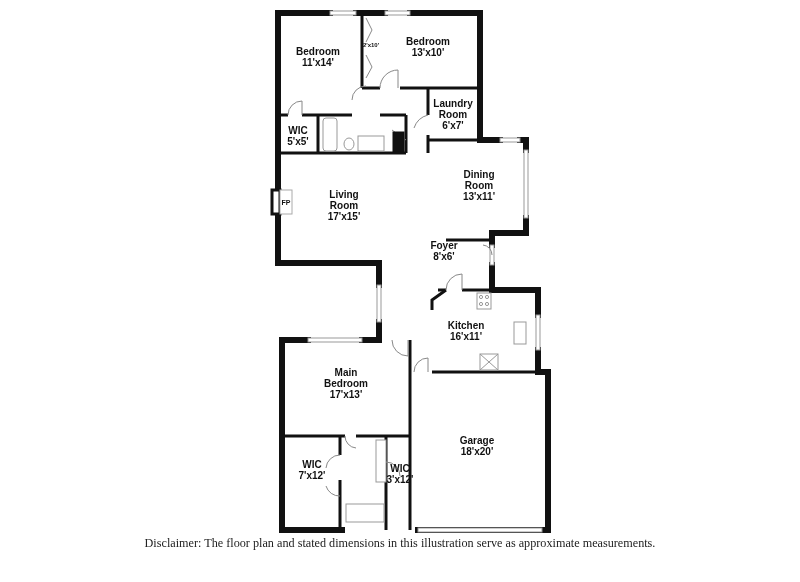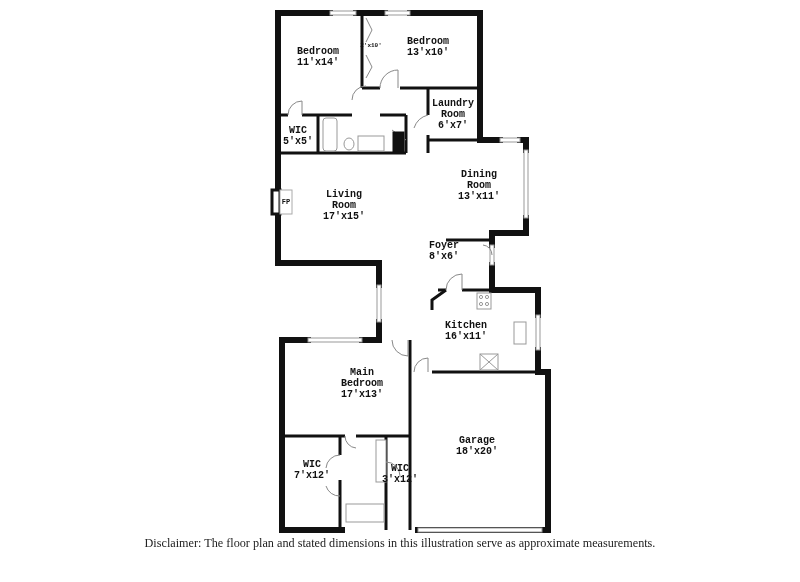--- a/index.html
+++ b/index.html
@@ -1,18 +1,18 @@
 <!DOCTYPE html>
 <html><head>
 <meta charset="utf-8">
 <style>
   html,body{margin:0;padding:0;background:#ffffff;}
   body{width:800px;height:582px;position:relative;overflow:hidden;font-family:"DejaVu Serif","Liberation Serif",serif;}
   #plan{position:absolute;left:0;top:0;width:800px;height:582px;}
-  .room-label{position:absolute;text-align:center;font-family:Liberation Mono, monospace;font-weight:bold;font-size:10px;line-height:11px;color:#111;transform:translate(-50%,-50%);white-space:nowrap;}
+  .room-label{position:absolute;text-align:center;font-family:Liberation Sans, sans-serif;font-weight:bold;font-size:10px;line-height:11px;color:#111;transform:translate(-50%,-50%);white-space:nowrap;}
   .room-label .dim{display:block;}
   .tiny{font-size:6px;line-height:7px;}
   .fp{font-size:7px;}
   #disclaimer{position:absolute;left:0;top:536px;width:800px;text-align:center;font-family:"Liberation Serif","DejaVu Serif",serif;font-size:12.2px;line-height:15px;color:#222;}
 </style>
 </head>
 <body>
 
 <svg id="plan" viewBox="0 0 800 582" xmlns="http://www.w3.org/2000/svg">
   <g fill="none" stroke="#111" stroke-width="6" stroke-linecap="square">
@@ -139,21 +139,21 @@
   <span class="dim">Foyer</span>
   <span class="dim">8'x6'</span>
 </div>
 <div class="room-label fp" style="left:286px;top:202px;">
   <span>FP</span>
 </div>
 <div class="room-label" style="left:466px;top:331px;text-align:center;">
   <span class="dim">Kitchen</span>
   <span class="dim">16'x11'</span>
 </div>
-<div class="room-label" style="left:346px;top:383px;margin-left:16px;">
+<div class="room-label" style="left:346px;top:383px;">
   <span class="dim">Main</span>
   <span class="dim">Bedroom</span>
   <span class="dim">17'x13'</span>
 </div>
 <div class="room-label" style="left:477px;top:446px;">
   <span class="dim">Garage</span>
   <span class="dim">18'x20'</span>
 </div>
 <div class="room-label" style="left:312px;top:470px;">
   <span class="dim">WIC</span>

